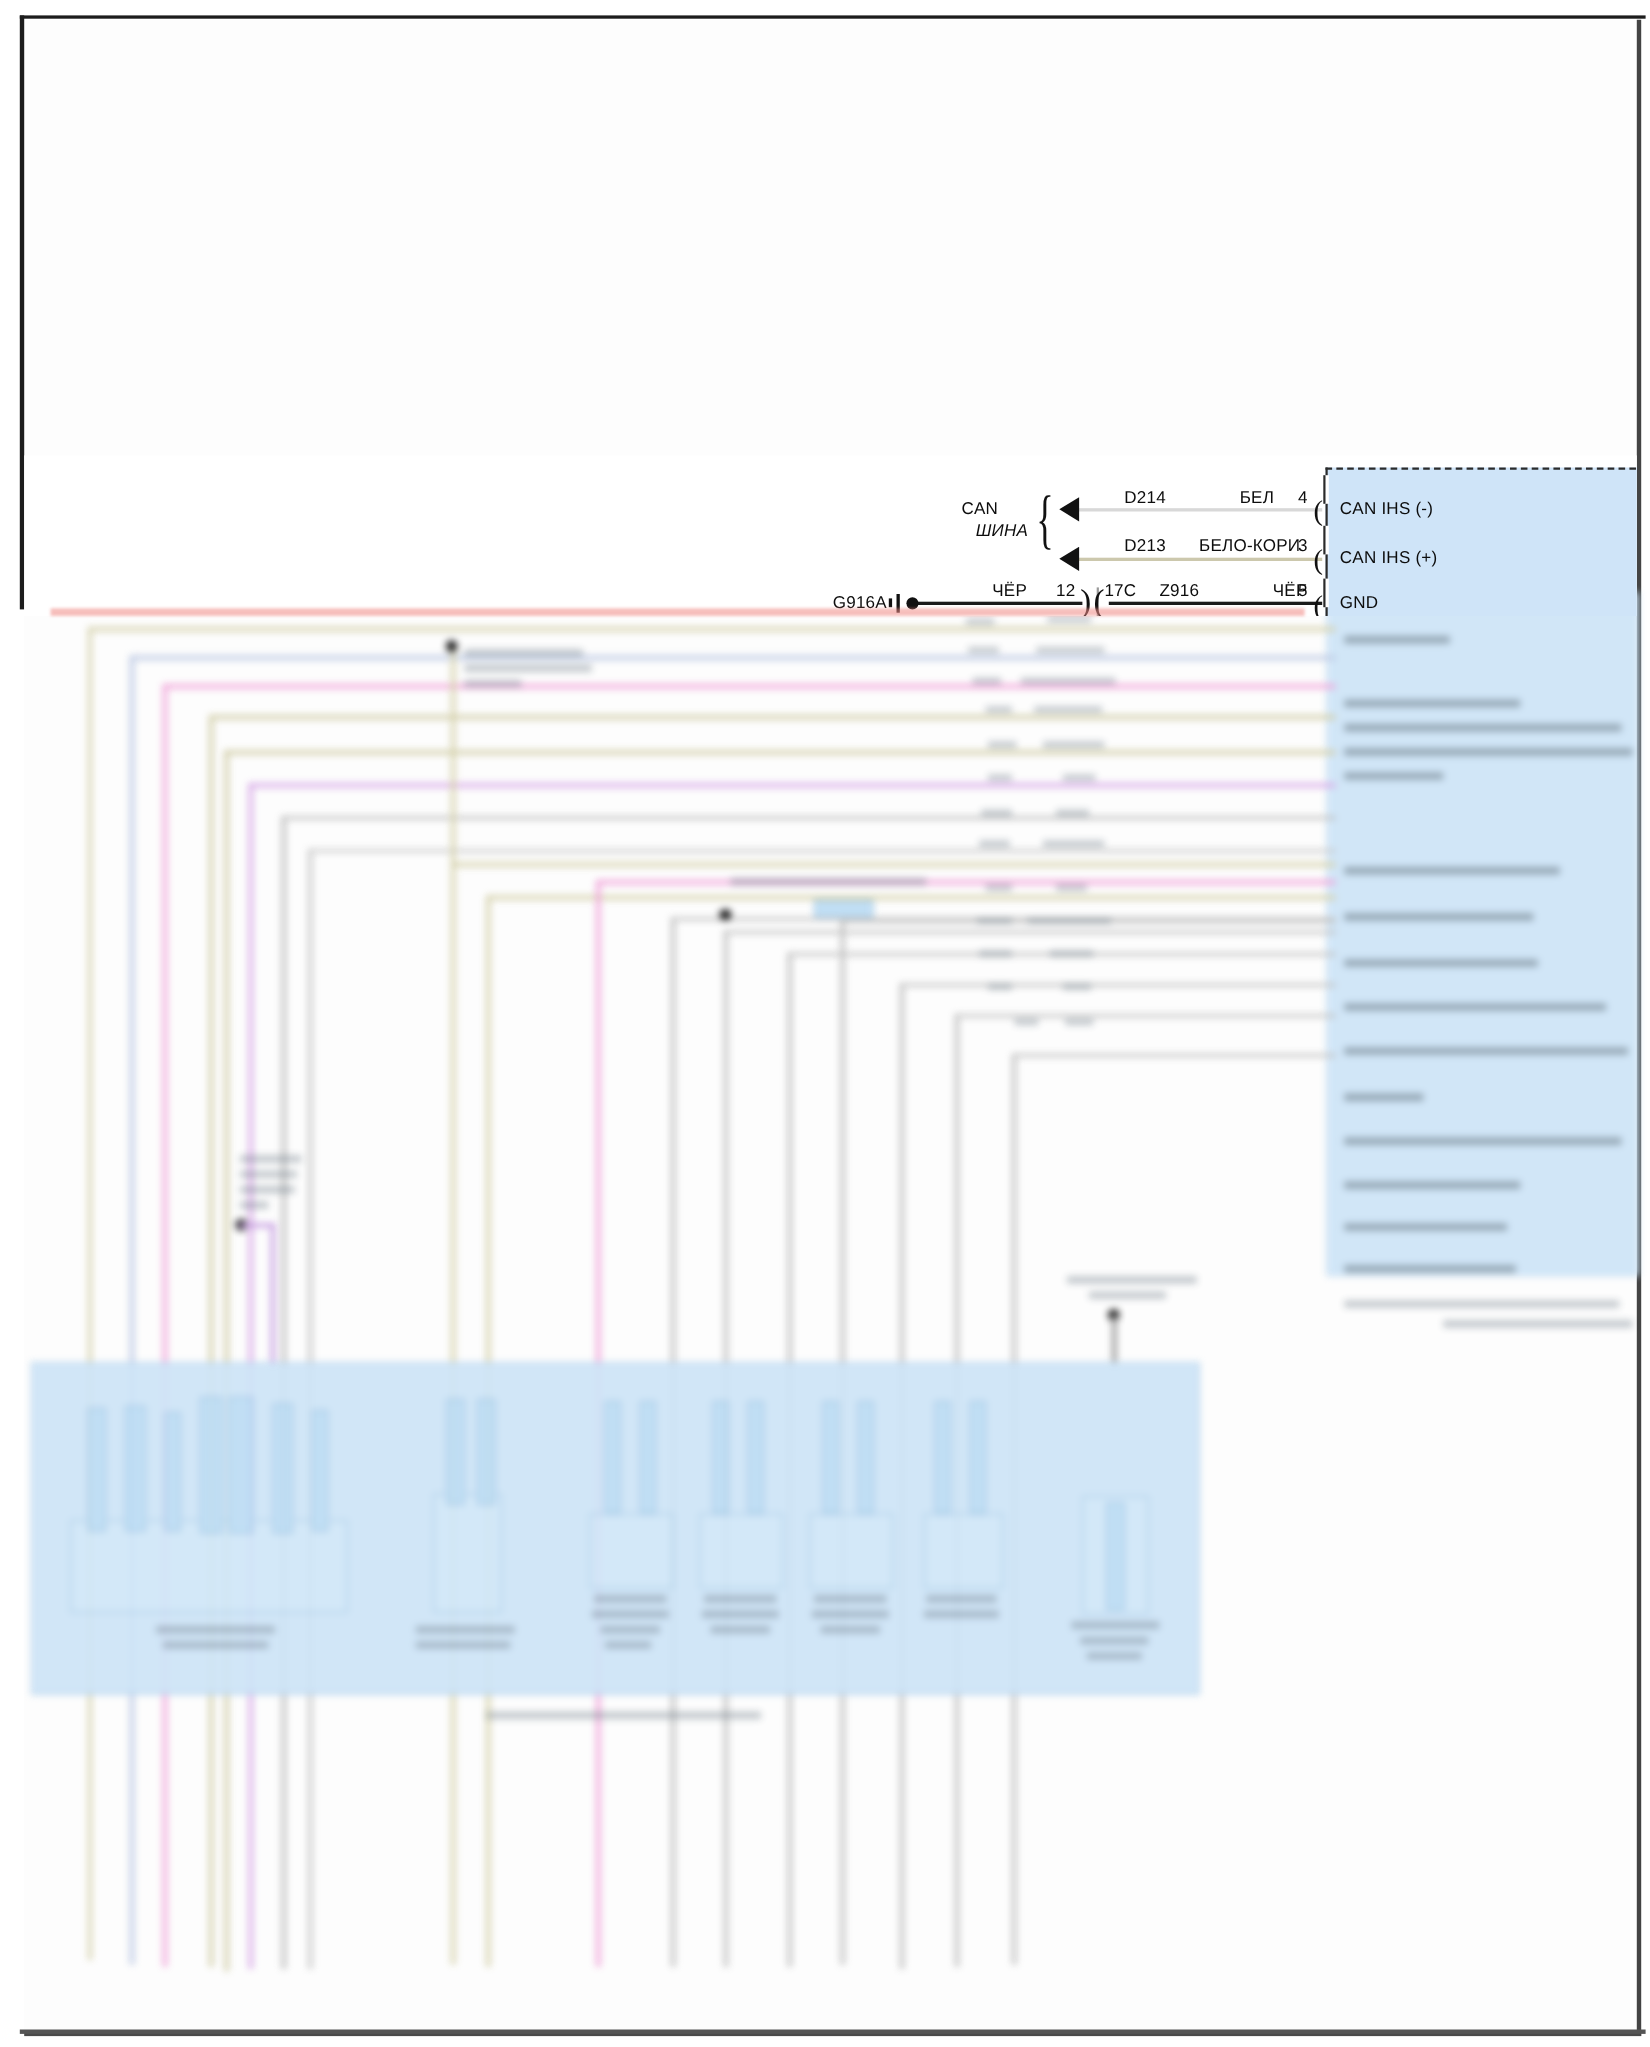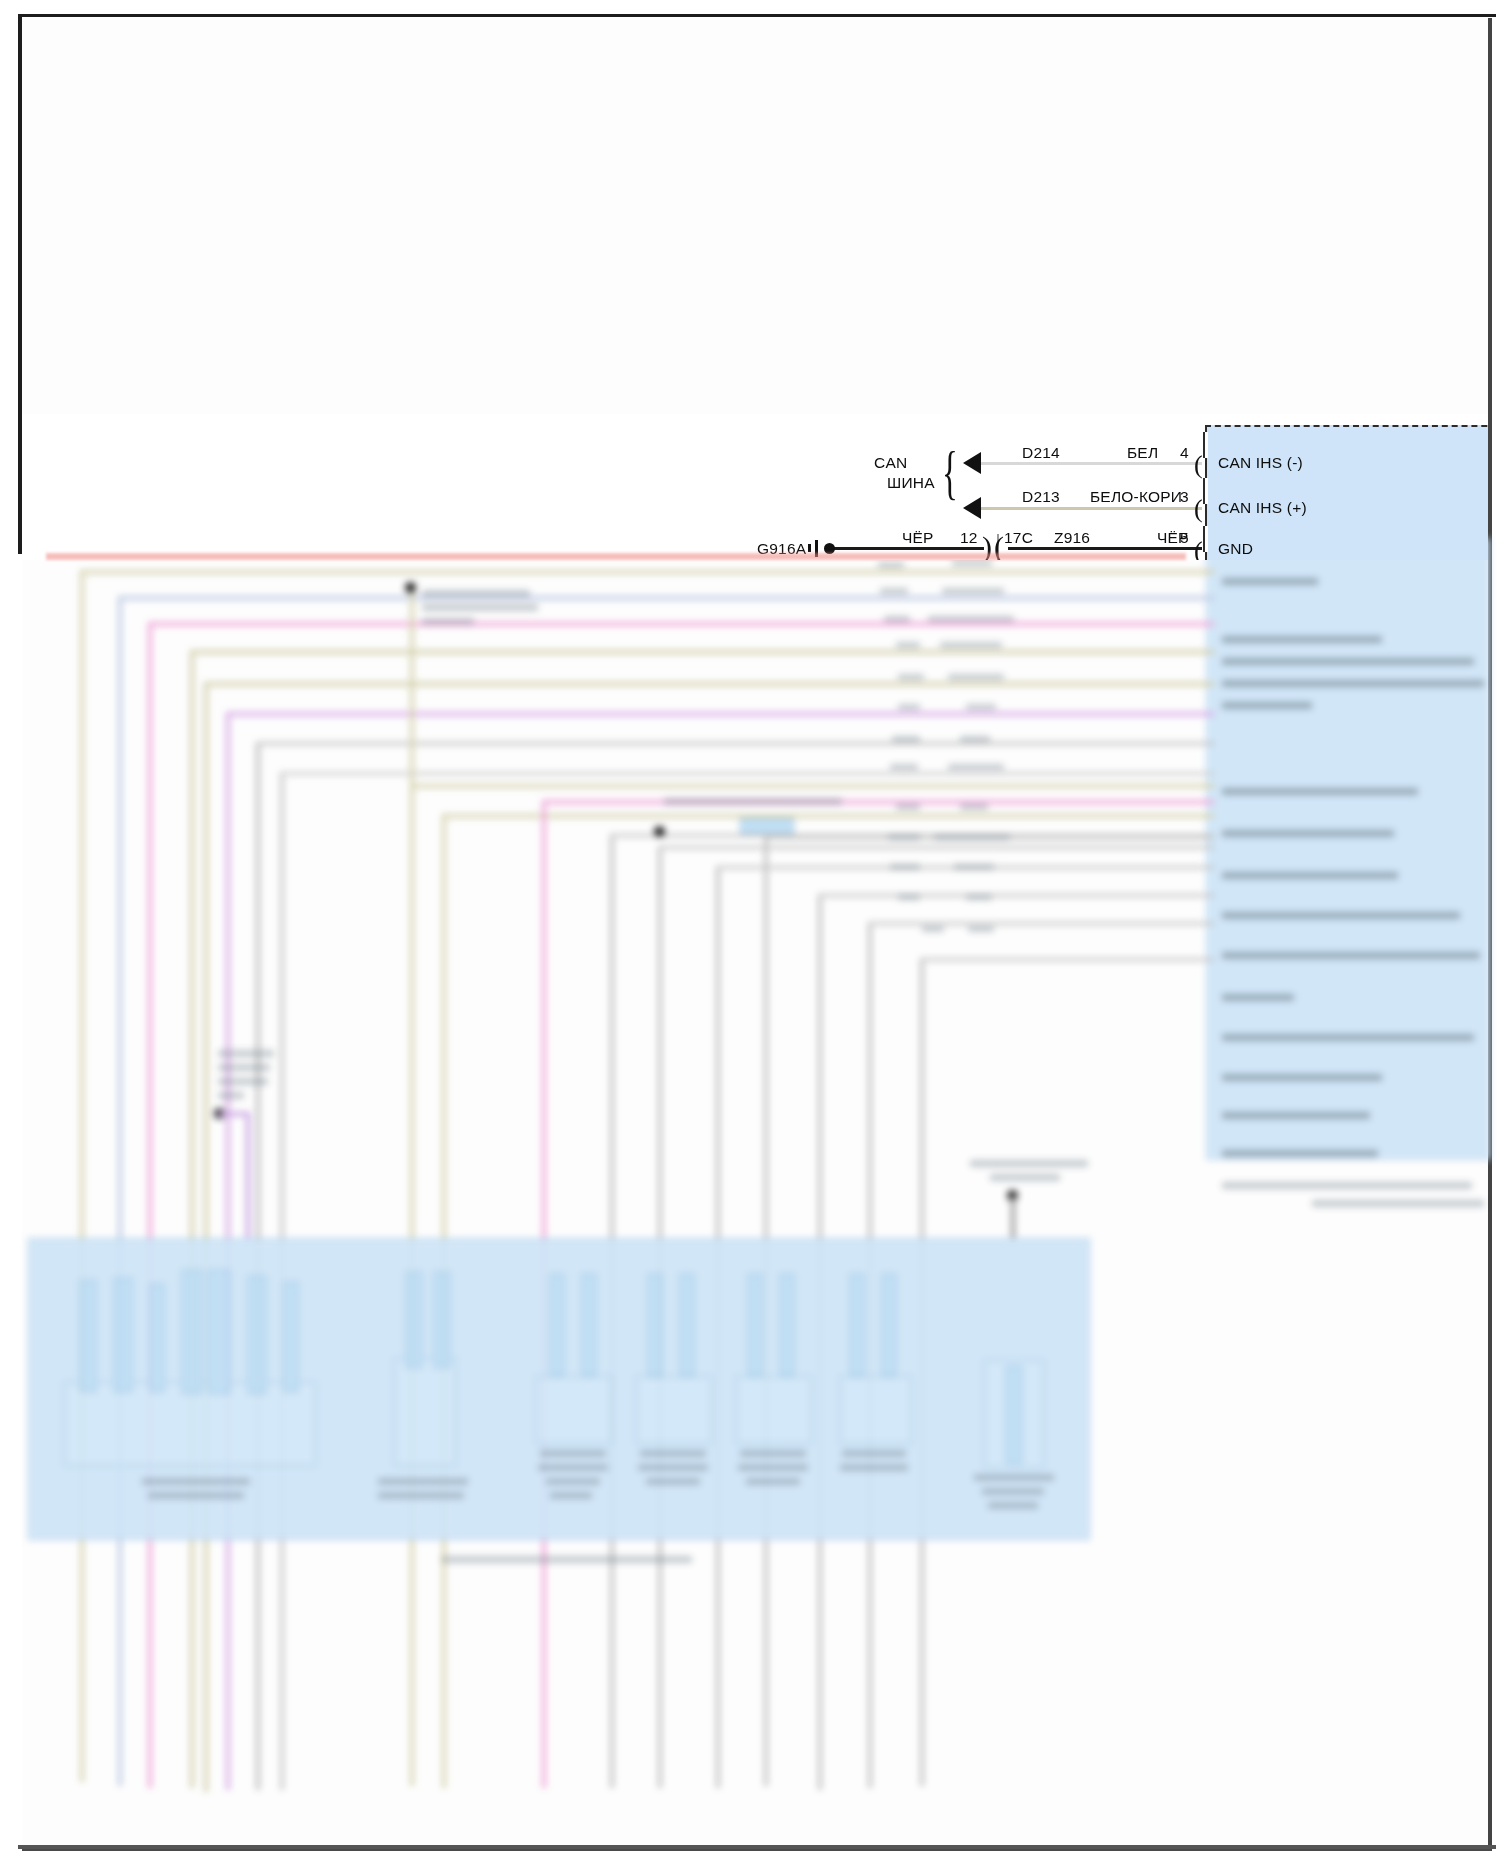--- a/index.html
+++ b/index.html
@@ -353,21 +353,21 @@
     <div class="hline tan" style="left:958px;top:93px;width:222px;"></div>
     <div class="arrow" style="left:941px;top:83px;"></div>
     <div class="lbl" style="left:1000px;top:74px;">D213</div>
     <div class="lbl" style="left:1068px;top:74px;">БЕЛО-КОРИ</div>
     <div class="lbl" style="left:1158px;top:74px;">3</div>
     <div class="pinbr" style="left:1172px;top:82px;">(</div>
     <div class="lbl" style="left:1196px;top:85px;">CAN IHS (+)</div>
 
     <div class="brace" style="left:920px;top:28px;">{</div>
     <div class="lbl" style="left:852px;top:40px;">CAN</div>
-    <div class="lbl" style="left:865px;top:60px;">ШИНА</div>
+    <div class="lbl" style="left:865px;top:60px;font-style:italic;">ШИНА</div>
 
     <div class="hline blk" style="left:808px;top:133px;width:154px;"></div>
     <div class="hline blk" style="left:986px;top:133px;width:194px;"></div>
     <div class="cbvert" style="left:975px;top:120px;height:26px;"></div>
     <div class="cbreak" style="left:960px;top:118px;">)</div>
     <div class="cbreak" style="left:972px;top:118px;">(</div>
 
     <div class="lbl" style="left:880px;top:115px;">ЧЁР</div>
     <div class="lbl" style="left:938px;top:115px;">12</div>
     <div class="lbl" style="left:982px;top:115px;">17C</div>

